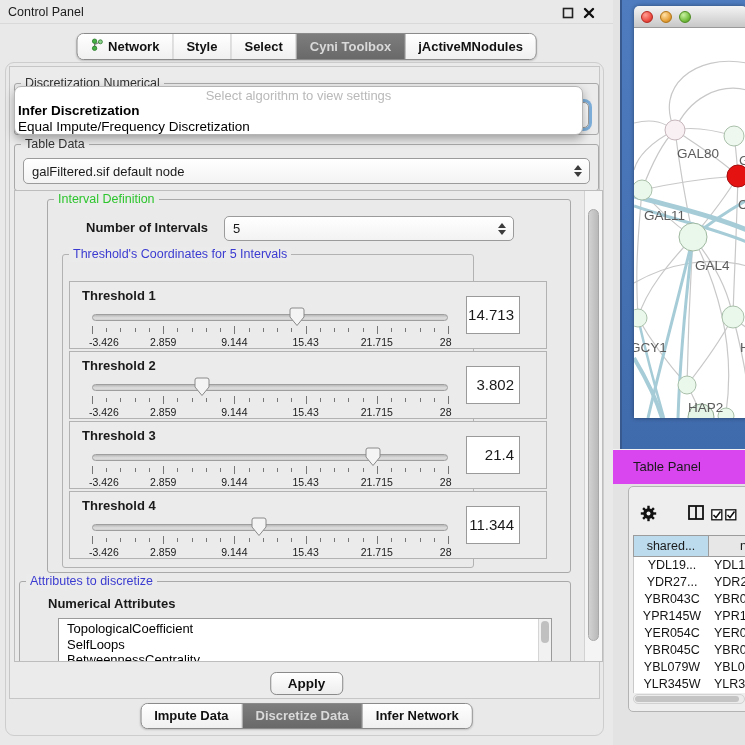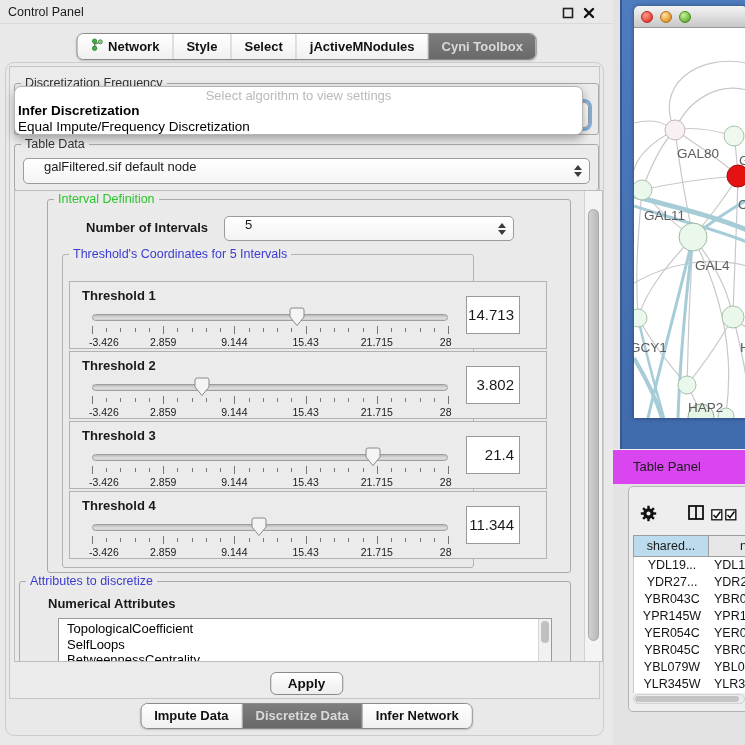--- a/index.html
+++ b/index.html
@@ -32,22 +32,22 @@
 
   
   .group { position:absolute; border:1px solid #a9a9a9; border-radius:3px; }
   .group-title { position:absolute; top:-8px; left:6px; padding:0 4px;
     background:#ebebeb; font-size:12.5px; color:#333; line-height:15px; white-space:nowrap; }
   .group-title.green { color:#2dc52d; }
   .group-title.blue { color:#3b3bd1; }
 
   
   .combo { position:absolute; background:linear-gradient(#ffffff,#f3f3f3);
-    border:1px solid #9b9b9b; border-radius:5px; display:flex; align-items:flex-start;
-    font-size:13px; padding-left:20px; }
+    border:1px solid #9b9b9b; border-radius:5px; display:flex; align-items:center;
+    font-size:13px; padding-left:8px; }
   .combo .spin { position:absolute; right:7px; top:50%; transform:translateY(-50%);
     display:flex; flex-direction:column; gap:2px; }
   .combo .spin i { width:0; height:0; border-left:4px solid transparent;
     border-right:4px solid transparent; }
   .combo .spin i.up { border-bottom:5px solid #3c3c3c; }
   .combo .spin i.down { border-top:5px solid #3c3c3c; }
   .combo.focused { box-shadow:0 0 0 3px rgba(106,164,216,.85); }
 
   
   .popup { position:absolute; left:14px; top:86px; width:569px; height:49px;
@@ -163,30 +163,30 @@
         </svg>
       </span>
       <span>Network</span>
     </div>
     <div class="seg">
         <span>Style</span>
       </div>
     <div class="seg">
         <span>Select</span>
       </div>
+    <div class="seg selected">
+        <span>Cyni Toolbox</span>
+      </div>
     <div class="seg">
         <span>jActiveMNodules</span>
       </div>
-    <div class="seg selected">
-        <span>Cyni Toolbox</span>
-      </div>
   </div>
 
   <div class="group" style="left:14px; top:83px; width:585px; height:52px;">
-    <span class="group-title">Discretization Frequency</span>
+    <span class="group-title">Discretization Numerical</span>
     <div class="combo focused" style="left:8px; top:18px; width:566px; height:26px;"></div>
   </div>
 
   <div class="popup">
     <div class="popup-header">Select algorithm to view settings</div>
     <div class="popup-item bold">Infer Discretization</div>
     <div class="popup-item">Equal Impute/Frequency Discretization</div>
   </div>
 
   <div class="group" style="left:14px; top:144px; width:585px; height:47px;">

